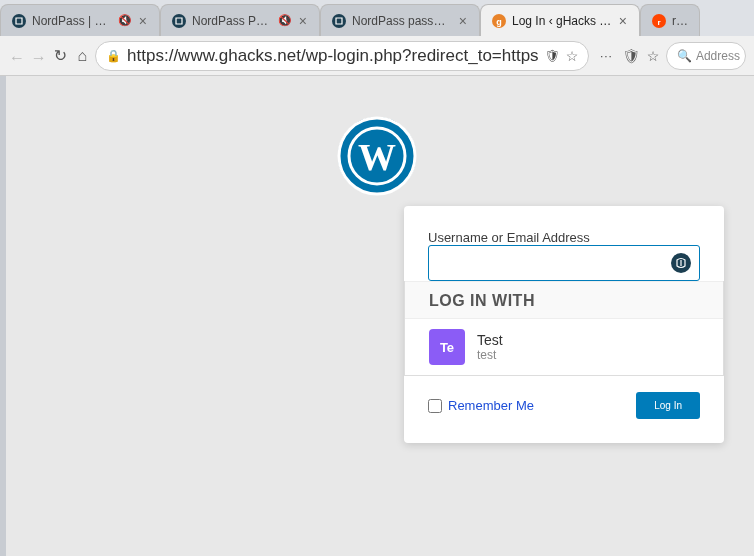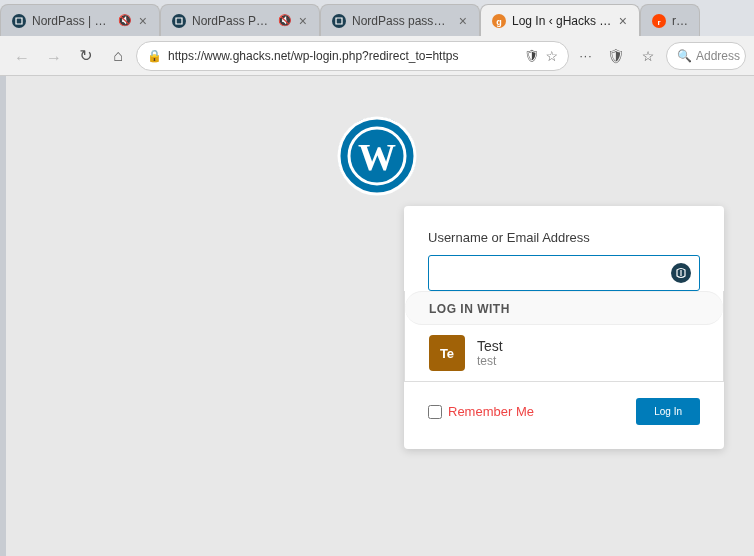--- a/index.html
+++ b/index.html
@@ -91,21 +91,21 @@
       border-radius: 20px;
       height: 30px;
       padding: 0 10px;
       gap: 6px;
     }
     .address-bar .secure-icon {
       font-size: 12px;
       color: #1a7f37;
     }
     .address-bar .url-text {
-      font-size: 12px;
+      font-size: 17px;
       color: #333;
       flex: 1;
       white-space: nowrap;
       overflow: hidden;
       text-overflow: ellipsis;
     }
     .address-bar .lock-icon {
       font-size: 12px;
       color: #444;
     }
@@ -163,21 +163,21 @@
       width: 320px;
       box-shadow: 0 2px 8px rgba(0,0,0,0.15);
       position: absolute;
       top: 130px;
       right: 30px;
     }
 
     .field-label {
       font-size: 13px;
       color: #3c3c3c;
-      margin-bottom: 10px;
+      margin-bottom: 0;
       display: block;
     }
     .field-input-wrap {
       position: relative;
       margin-bottom: 0;
     }
     .field-input {
       width: 100%;
       height: 36px;
       border: 1.5px solid #007cba;
@@ -198,40 +198,39 @@
     
     .login-with-dropdown {
       border: 1px solid #ddd;
       border-top: none;
       background: white;
       margin: 0 -24px;
       padding: 0;
     }
     .login-with-header {
       padding: 10px 24px 8px;
-      font-size: 12px;
+      font-size: 16px;
       font-weight: bold;
       color: #555;
       letter-spacing: 0.5px;
       background: #f9f9f9;
       border-top: 1px solid #eee;
       border-bottom: 1px solid #eee;
-      border-radius: 17px;
     }
     .login-with-item {
       display: flex;
       align-items: center;
       padding: 10px 24px;
       gap: 12px;
       cursor: pointer;
     }
     .avatar-square {
       width: 36px;
       height: 36px;
-      background: #a16207;
+      background: #8b5cf6;
       border-radius: 4px;
       display: flex;
       align-items: center;
       justify-content: center;
       font-size: 13px;
       color: white;
       font-weight: bold;
     }
     .login-with-name {
       font-size: 14px;
@@ -255,21 +254,21 @@
       align-items: center;
       gap: 6px;
     }
     .remember-checkbox {
       width: 14px;
       height: 14px;
       cursor: pointer;
     }
     .remember-label {
       font-size: 13px;
-      color: #ef4444;
+      color: #1d4ed8;
       text-align: center;
     }
     .login-button {
       background: #007cba;
       color: white;
       border: none;
       border-radius: 3px;
       padding: 8px 18px;
       font-size: 10px;
       cursor: pointer;

